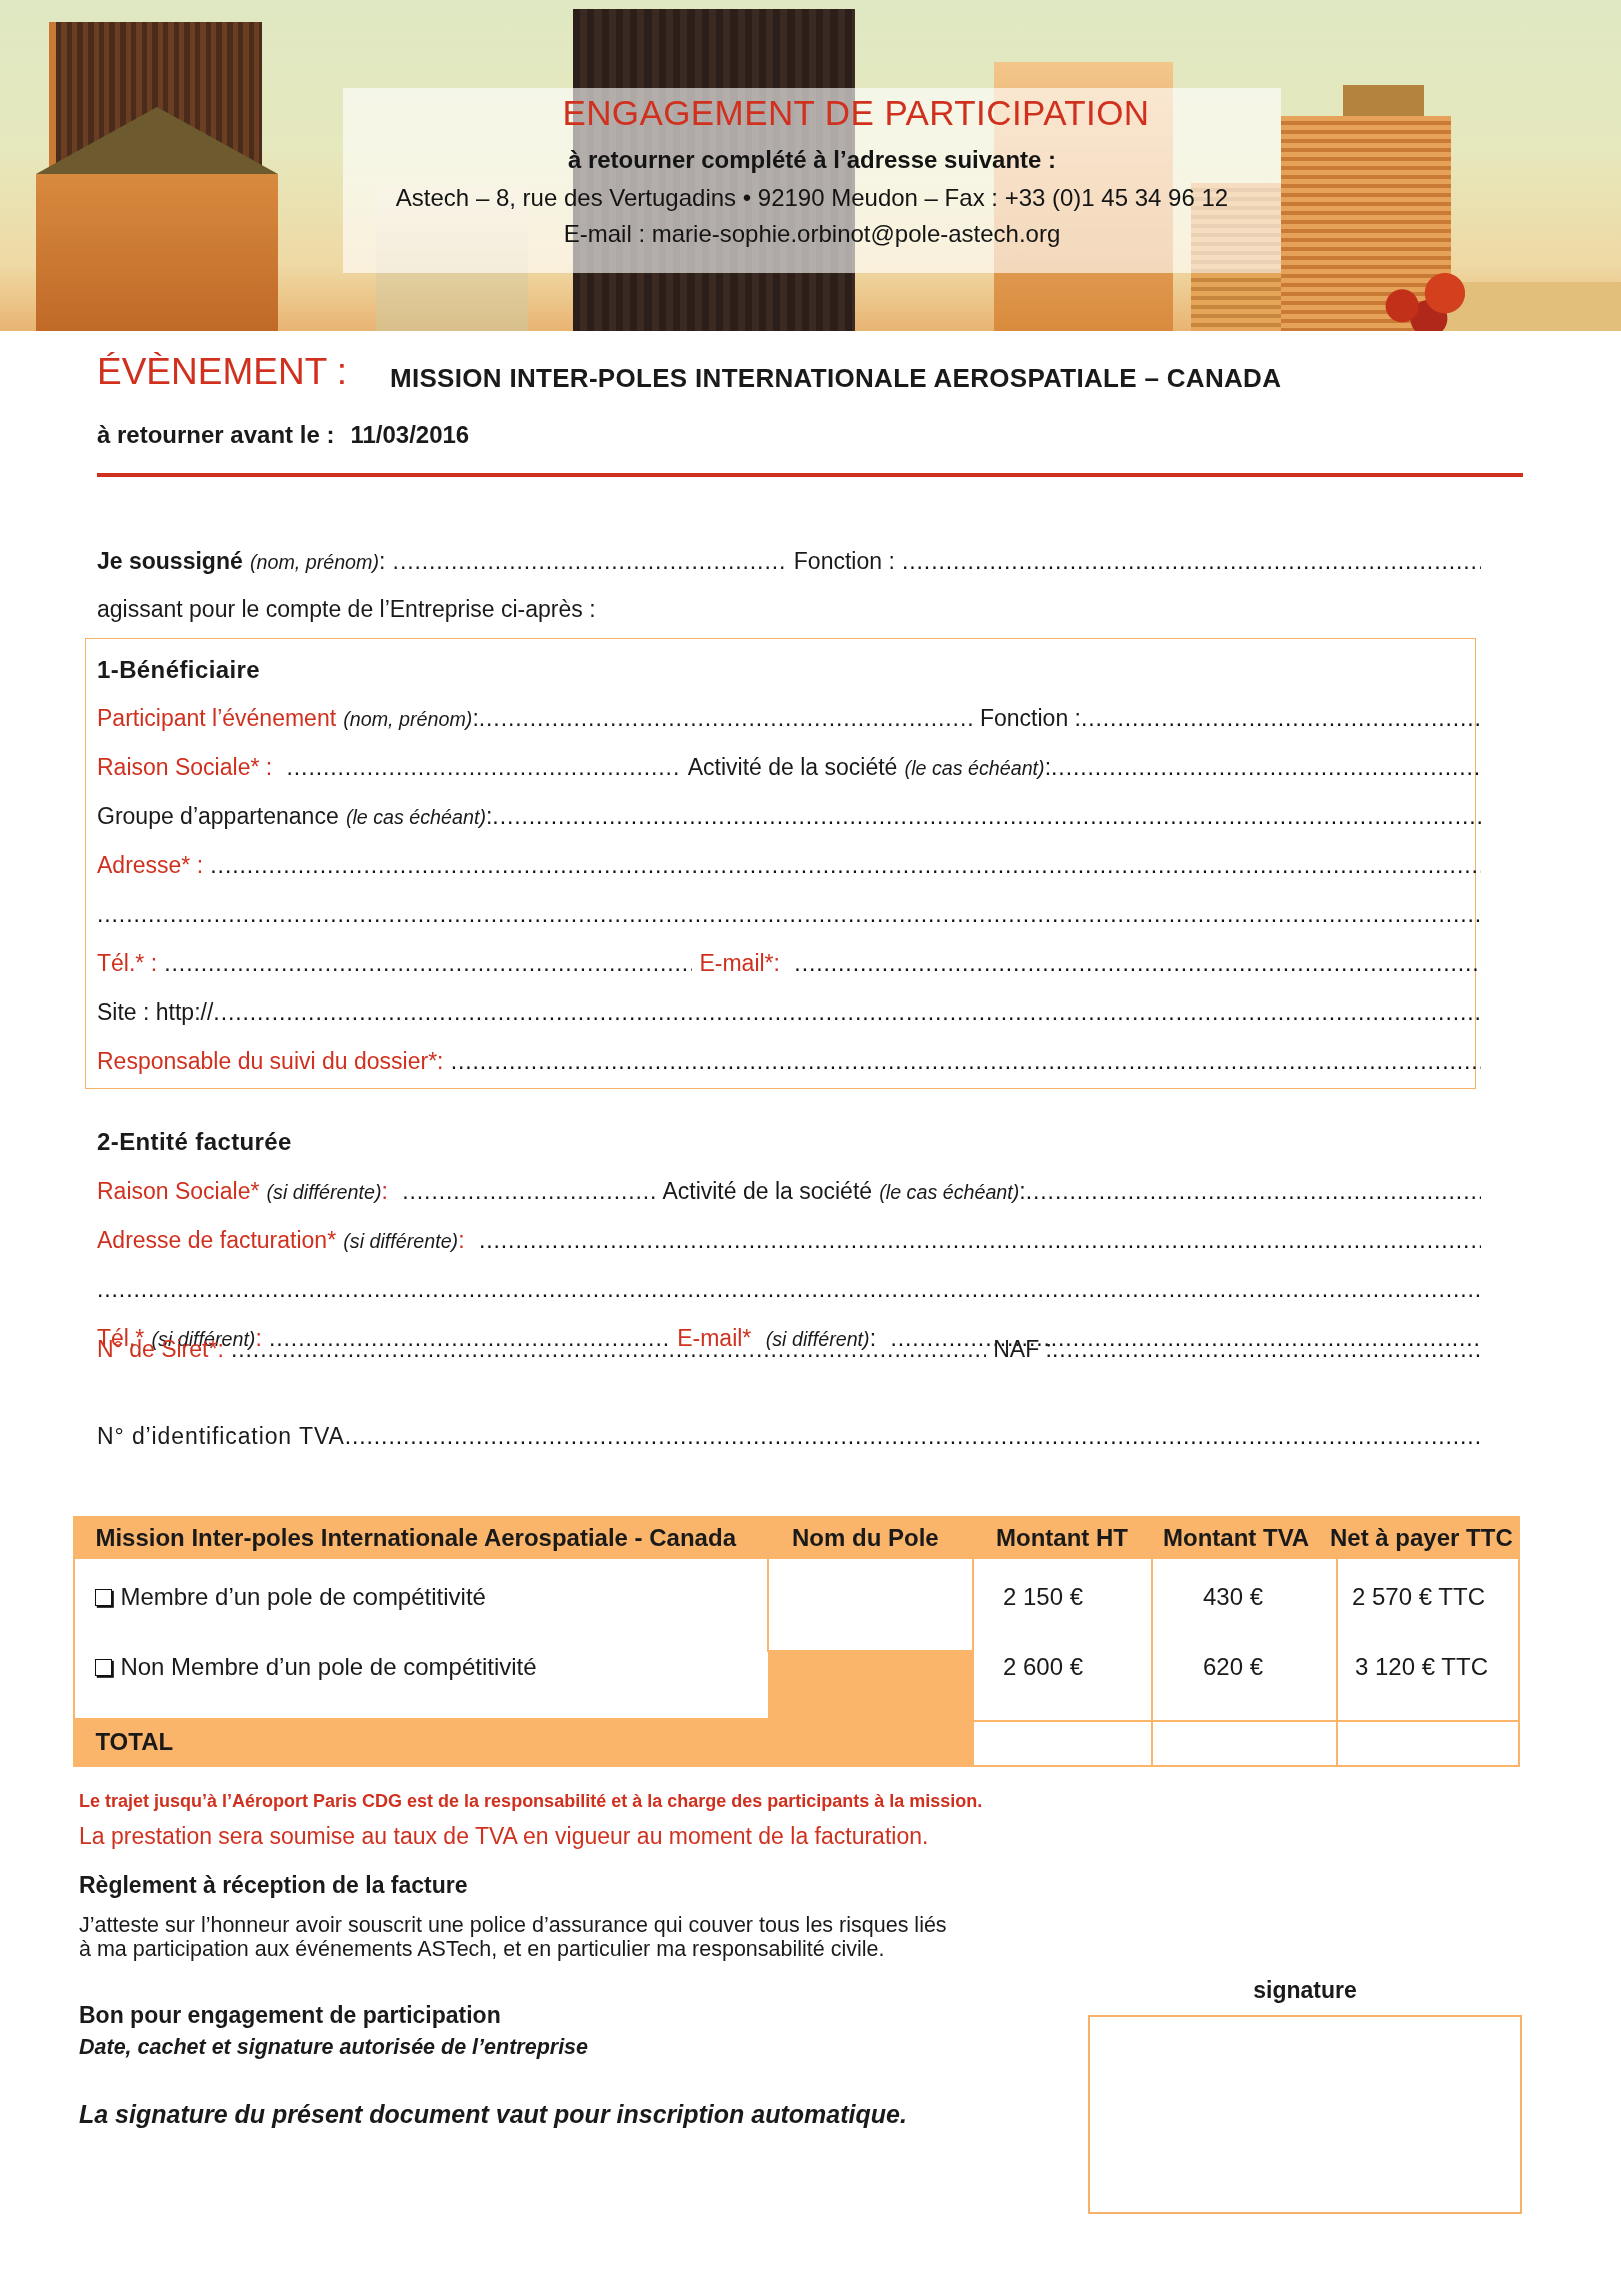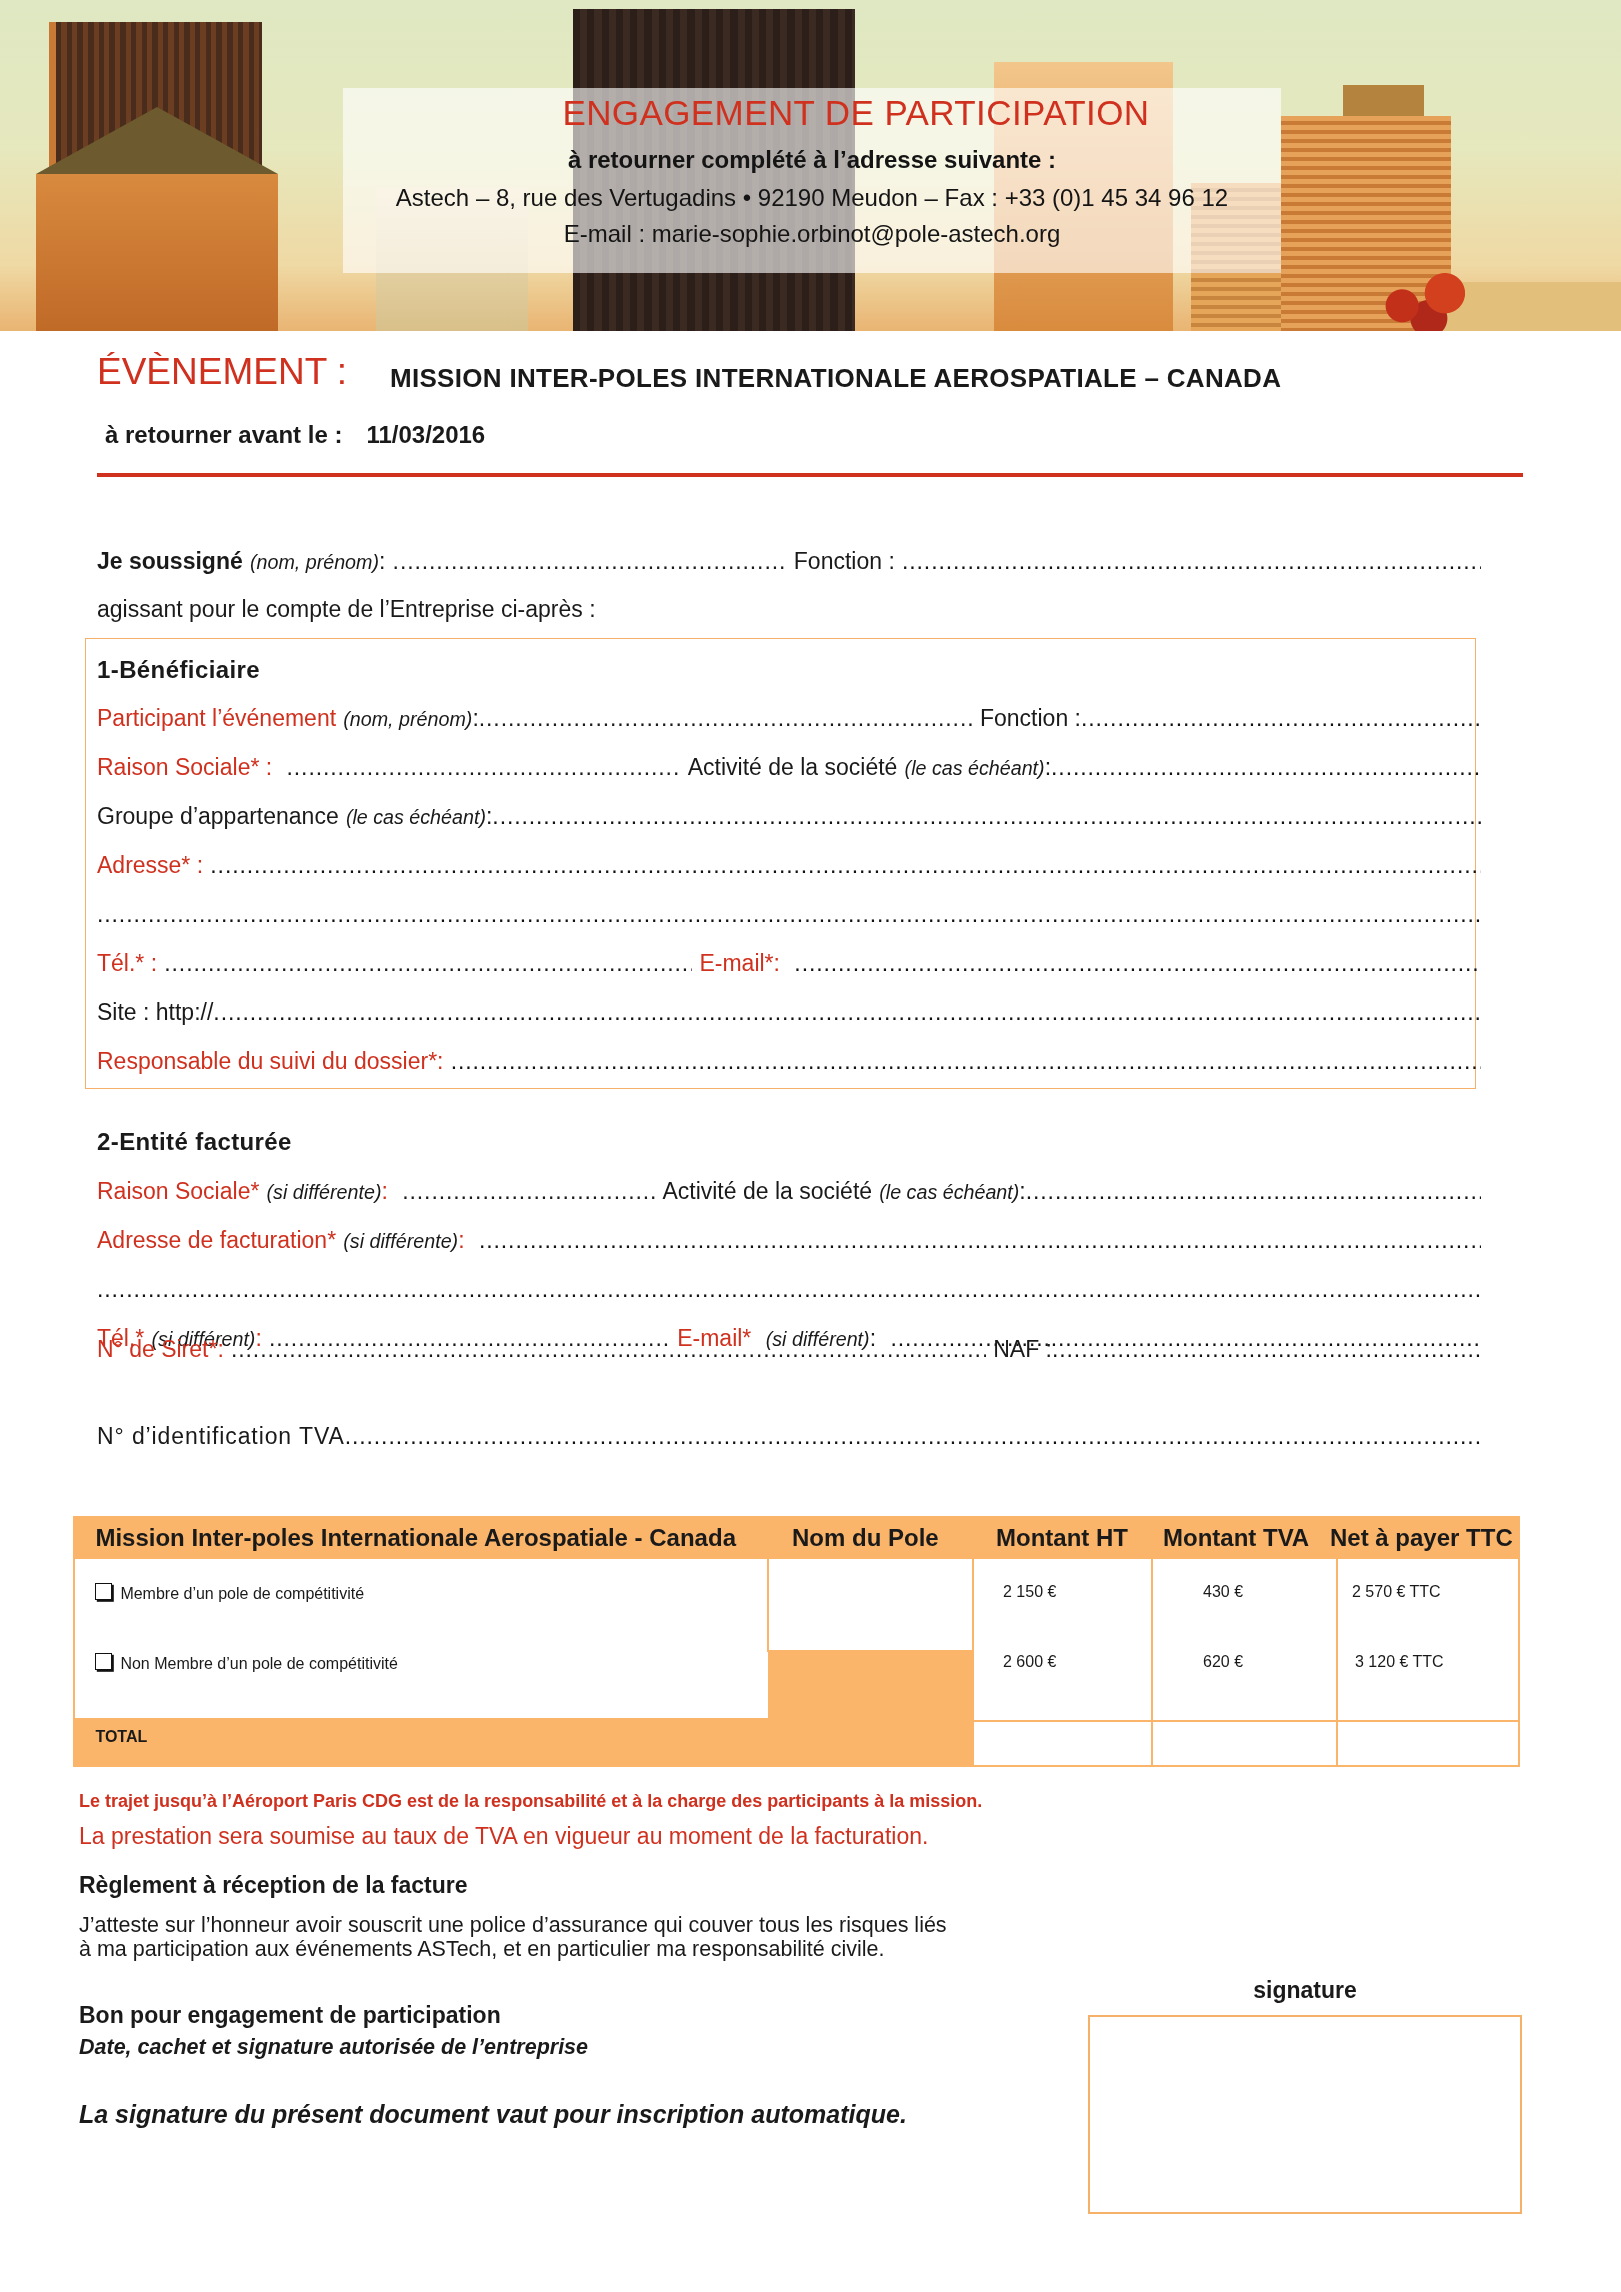--- a/index.html
+++ b/index.html
@@ -47,21 +47,21 @@
     font-size:35px; color:#d0311f; letter-spacing:0.4px;padding-left:44px; }
   .hdr-line { position:absolute; left:343px; width:938px; text-align:center; font-size:24px; color:#141414; }
   .hdr-l1 { top:146px; font-weight:bold; }
   .hdr-l2 { top:184px; }
   .hdr-l3 { top:220px; }
 
   
   .evt-label { left:97px; top:351px; font-size:37px; color:#d0311f; }
   .evt-value { left:390px; top:363px; font-size:26px; font-weight:bold; color:#1a1a1a; letter-spacing:0.3px; }
   .due { left:97px; top:421px; font-size:24px; font-weight:bold; }
-  .due span { margin-right:16px;margin-left:8px; }
+  .due span { margin-right:16px; }
   .rule { left:97px; top:473px; width:1426px; height:3.6px; background:#d0311f; }
 
   
   .line { position:absolute; font-size:23px; white-space:nowrap; display:flex; align-items:baseline; }
   .red { color:#d0311f; }
   .it { font-style:italic; font-size:19.7px; }
   .b  { font-weight:bold; }
   .dots { flex:1; overflow:hidden; white-space:nowrap; letter-spacing:0.9px; color:#111; }
   .dots::after { content:"..............................................................................................................................................................................................................................................................................."; }
   .fill { display:inline-block; overflow:hidden; white-space:nowrap; letter-spacing:0.9px; vertical-align:baseline; }
@@ -70,21 +70,21 @@
 
   .box1 { position:absolute; left:85px; top:638px; width:1391px; height:451px; border:1.8px solid #f5b06a; box-sizing:border-box; }
   .sec { position:absolute; font-size:24px; font-weight:bold; letter-spacing:0.4px; }
 
   
   .tbl { position:absolute; left:73px; top:1516px; width:1447px; height:251px; }
   .th { position:absolute; top:0; height:43px; background:#fbb56a; }
   .th span { position:absolute; top:8px; font-size:24px; font-weight:bold; white-space:nowrap; }
   .cell { position:absolute; background:#fff; border:2.7px solid #fbb56a; box-sizing:border-box; }
   .orange { position:absolute; background:#fbb56a; }
-  .ctext { position:absolute; font-size:16px; white-space:nowrap; }
+  .ctext { position:absolute; font-size:24px; white-space:nowrap; }
   .chk { display:inline-block; width:15px; height:15px; border:1.8px solid #111; box-shadow:1.8px 1.8px 0 #111; margin-right:8px; vertical-align:-0.9px; background:#fff; }
 
   
   .note { position:absolute; left:79px; white-space:nowrap; }
   .sigbox { position:absolute; left:1088px; top:2015px; width:434px; height:199px; border:2.7px solid #f5b06a; box-sizing:border-box; }
 </style>
 </head>
 <body>
 
 <div class="banner">

